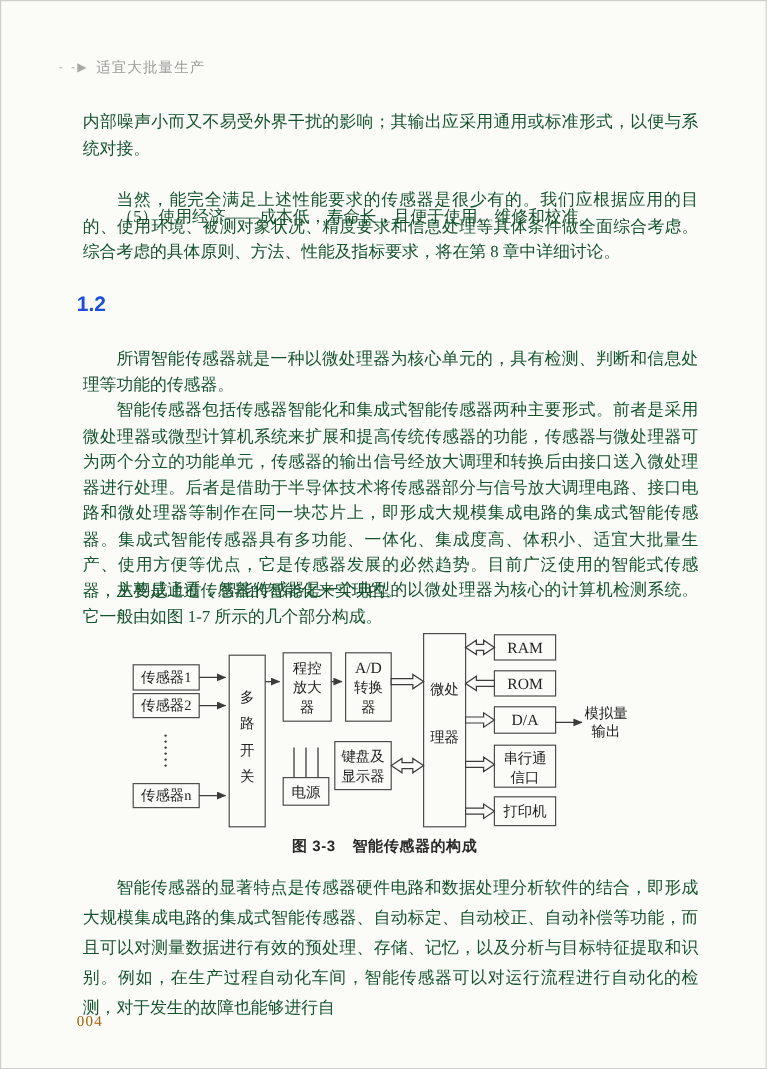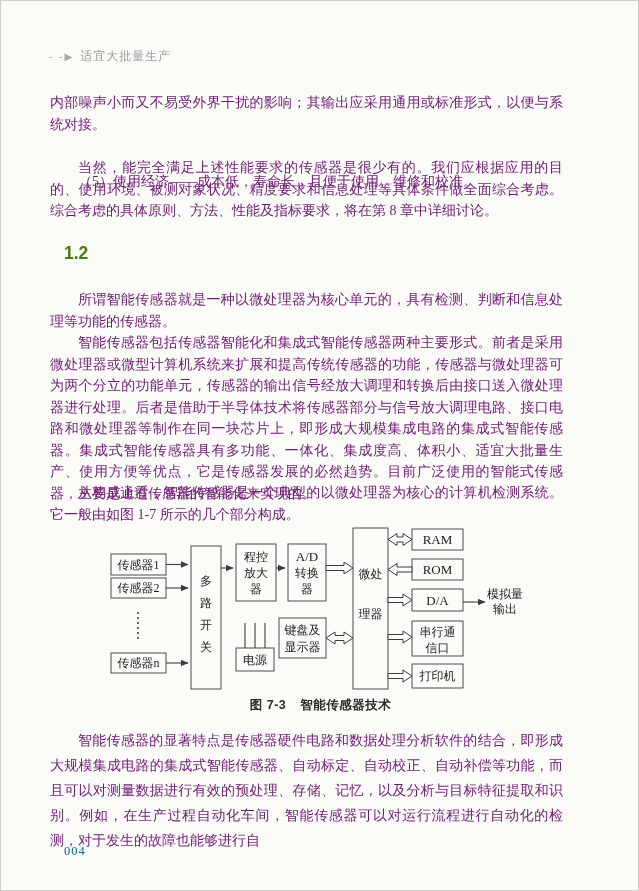--- a/index.html
+++ b/index.html
@@ -15,49 +15,49 @@
     overflow:hidden;
   }
   .running-head {
     position:absolute; top:47px; left:48px;
     display:flex; align-items:center; gap:6px;
     font-family:"Liberation Sans","DejaVu Sans",sans-serif;
     font-size:12px; color:#9b9b98; letter-spacing:1px;
   }
   .running-head .glyph { font-size:10px; letter-spacing:2px; color:#a8a8a4; }
   .para {
-    position:absolute; left:49px; width:513px;
+    position:absolute; left:68px; width:513px;
     font-size:14px; line-height:21.5px;
-    text-align:justify; color:#701a75;
+    text-align:justify; color:#14532d;
   }
   .indent { text-indent:2em; }
   .p1 { top:91px; }
   .p2 { top:134px;margin-top:36px; }
   .p3 { top:156px; }
   .p4 { top:288px; }
   .p5 { top:331px; }
   .p6 { top:481px; }
   .p7 { top:727px; line-height:25px; }
   .section-heading {
     position:absolute; left:63px; top:242px;
     display:flex; gap:16px; align-items:baseline;
     font-family:"Liberation Sans","DejaVu Sans",sans-serif;
-    font-weight:bold; font-size:17.5px; color:#4d7c0f;
+    font-weight:bold; font-size:17.5px; color:#1d4ed8;
   }
   figure.diagram { position:absolute; left:95px; top:525px; width:470px; height:168px; }
   .fig-caption {
     position:absolute; left:63px; top:696px; width:513px;
     text-align:center; font-weight:bold; font-size:12.5px; color:#2a2a28;
     font-family:"Liberation Sans","DejaVu Sans",sans-serif;
     letter-spacing:0.5px;
   }
   .fig-caption .cap-label { margin-right:10px; }
   .page-number {
     position:absolute; left:63px; top:843px;
-    font-size:12.5px; color:#0369a1; letter-spacing:1px;
+    font-size:12.5px; color:#a16207; letter-spacing:1px;
     font-family:"Liberation Serif","DejaVu Serif",serif;
   }
   svg text {
     font-family:"Liberation Serif","DejaVu Serif",serif;
     font-size:12px; fill:#222220;
   }
   svg .latin { font-size:13px; }
   svg .box { fill:none; stroke:#4d4d4b; stroke-width:1; }
   svg .wire { stroke:#3c3c3a; stroke-width:1.1; fill:none; }
   svg .hollow { fill:#fbfbf8; stroke:#3c3c3a; stroke-width:1; }
@@ -194,21 +194,21 @@
       <path class="hollow" d="M230,112 L239,106 V109.5 H248 V106 L257,112 L248,118 V114.5 H239 V118 Z"></path>
       <path class="hollow" d="M292,13.5 L301,7.5 V11 H307 V7.5 L316,13.5 L307,19.5 V16 H301 V19.5 Z"></path>
       <path class="hollow" d="M316,41 H301 V37.5 L292,43.5 L301,49.5 V46 H316 Z"></path>
       <path class="hollow" d="M292,71.5 H307 V68 L316,74 L307,80 V76.5 H292 Z"></path>
       <path class="hollow" d="M292,108.5 H307 V105 L316,111 L307,117 V113.5 H292 Z"></path>
       <path class="hollow" d="M292,147.5 H307 V144 L316,150 L307,156 V152.5 H292 Z"></path>
     </svg>
   </figure>
 
   <div class="fig-caption">
-    <span class="cap-label">图 7-3</span>
-    <span>智能传感器技术</span>
+    <span class="cap-label">图 3-3</span>
+    <span>智能传感器的构成</span>
   </div>
 
   <p class="para p7 indent">智能传感器的显著特点是传感器硬件电路和数据处理分析软件的结合，即形成大规模集成电路的集成式智能传感器、自动标定、自动校正、自动补偿等功能，而且可以对测量数据进行有效的预处理、存储、记忆，以及分析与目标特征提取和识别。例如，在生产过程自动化车间，智能传感器可以对运行流程进行自动化的检测，对于发生的故障也能够进行自</p>
 
   <div class="page-number">004</div>
 
 </div>
 
 </body></html>

